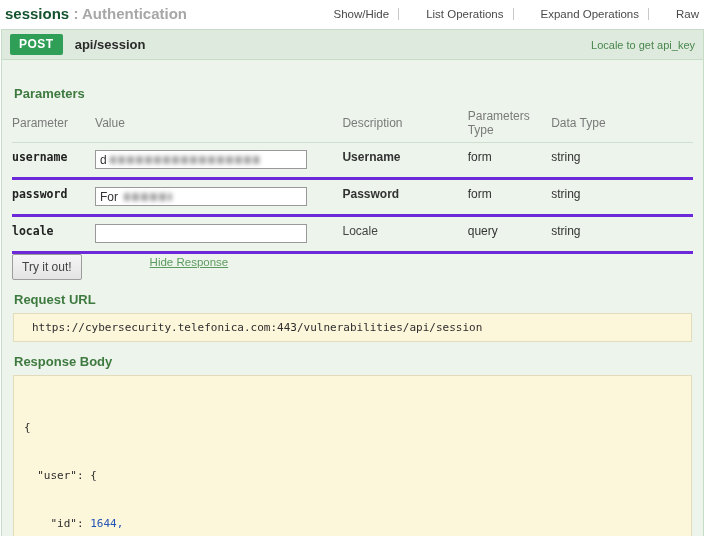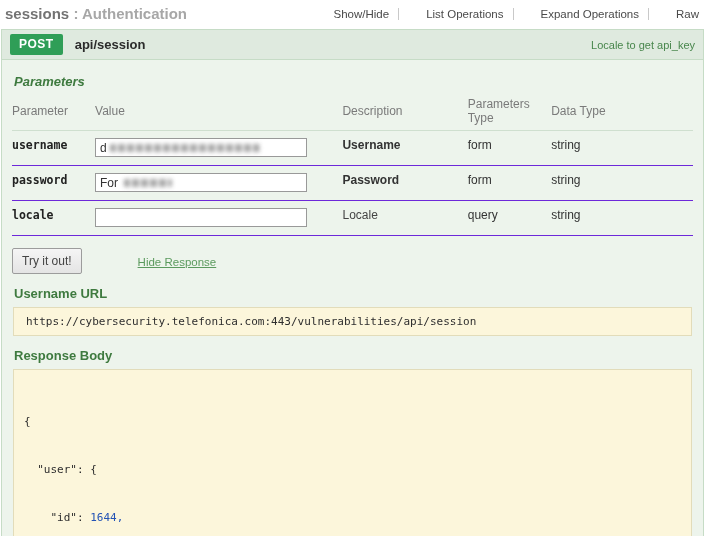--- a/index.html
+++ b/index.html
@@ -7,63 +7,63 @@
   body {
     width:705px; height:536px; overflow:hidden;
     background:#ffffff;
     font-family:"Liberation Sans", sans-serif;
     color:#333;
   }
 
   
   .top-header { display:flex; justify-content:space-between; align-items:center; padding:5px 6px 4px 5px; }
   .resource-title { font-size:15px; font-weight:bold; color:#161616; }
-  .resource-title .res-name { color:#737373; text-decoration:none; cursor:pointer; }
+  .resource-title .res-name { color:#14532d; text-decoration:none; cursor:pointer; }
   .resource-title .res-desc { color:#a7a7a7; }
   .header-links { display:flex; align-items:center; gap:9px; font-size:11.5px; }
   .header-links a { color:#4a4a4a; text-decoration:none; cursor:pointer; white-space:nowrap;padding-left:18px; }
   .vsep { width:1px; height:12px; background:#c9c9c9; }
 
   
   .operation { margin:3px 1px 0 1px; }
   .op-heading { display:flex; align-items:center; background:#dfeadf; border:1px solid #c6dcc6; padding:4px 8px; }
   .method-badge { background:#2f9e57; color:#fff; font-size:12px; font-weight:bold; padding:3px 9px 4px; border-radius:2px; letter-spacing:.5px; cursor:pointer; }
   .op-path { margin-left:12px; font-size:13px; font-weight:bold; color:#2b2b2b; text-decoration:none; cursor:pointer; }
   .auth-link { margin-left:auto; font-size:11px; color:#48864c; text-decoration:none; cursor:pointer; }
 
   .op-content { background:#edf4ec; border:1px solid #c6dcc6; border-top:none; padding:6px 10px 20px 10px; height:486px; }
 
   h4.section { color:#3e7a3f; font-size:13px; font-weight:bold; margin:12px 0 6px 2px; }
-  h4.first { margin-top:8px;font-style:italic; }
+  h4.first { margin-top:20px; }
 
   
   table.params { width:100%; border-collapse:collapse; font-size:12px; }
   table.params th { text-align:left; color:#7a7a7a; font-weight:normal; padding:2px 0 5px 0; border-bottom:1px solid #cfdfcf; }
-  table.params td { padding:7px 0 8px 0; vertical-align:top; border-bottom:1px solid #6d28d9; }
+  table.params td { padding:7px 0 8px 0; vertical-align:top; border-bottom:3px solid #6d28d9; }
   .col-param { width:85px; } .col-value { width:250px; } .col-desc { width:130px; }
   .col-ptype { width:85px; } .col-dtype { width:150px; }
   .param-name { font-family:"DejaVu Sans Mono", monospace; font-weight:bold; font-size:11.5px; color:#222; }
   .desc-required { font-weight:bold; color:#333; }
   .desc-plain { color:#444; }
 
   .input-wrap { position:relative; display:inline-block; }
   .param-input { width:212px; height:19px; border:1px solid #999; font-size:12px; padding:1px 4px; color:#333; background:#fff; font-family:"Liberation Sans", sans-serif; }
   .redact { position:absolute; top:6px; height:8px; border-radius:2px;
             background:repeating-linear-gradient(90deg,#8f8f8f 0 5px,#d8d8d8 5px 9px);
             filter:blur(2px); opacity:.85; pointer-events:none; }
   .redact-user { left:15px; width:150px; }
   .redact-pass { left:29px; width:48px; }
 
   
-  .actions { display:flex; align-items:center; gap:18px; margin-top:12px; }
+  .actions { display:flex; align-items:flex-start; gap:30px; margin-top:0; }
   .try-btn { background:linear-gradient(#f5f5f5,#e4e4e4); border:1px solid #9c9c9c; border-radius:2px; font-size:12px; color:#444; padding:5px 9px; cursor:pointer; font-family:"Liberation Sans", sans-serif; }
   .hide-response { font-size:11.5px; color:#5b9a5e; text-decoration:underline; cursor:pointer; margin-top:2px;padding-left:38px; }
 
   
-  .code-block { background:#fcf6db; border:1px solid #e2dcba; padding:7px 12px; margin:0 1px;
+  .code-block { background:#fcf6db; border:1px solid #e2dcba; padding:7px 18px; margin:0 1px;
                 font-family:"DejaVu Sans Mono", monospace; font-size:11px; color:#2e2e2e;
                 white-space:pre; overflow:hidden; }
   .response-json { padding:12px 10px 10px; line-height:16px; }
   .jline { white-space:pre; }
   .jnum { color:#2353b5; }
 </style>
 </head>
 <body>
 
 <div>
@@ -141,21 +141,21 @@
             <td><span>string</span></td>
           </tr>
         </tbody>
       </table>
 
       <div class="actions">
         <button class="try-btn">Try it out!</button>
         <a class="hide-response">Hide Response</a>
       </div>
 
-      <h4 class="section">Username URL</h4>
+      <h4 class="section">Request URL</h4>
       <div class="code-block">https://cybersecurity.telefonica.com:443/vulnerabilities/api/session</div>
 
       <h4 class="section">Response Body</h4>
       <div class="code-block response-json">
         <div class="jline">{</div>
         <div class="jline">  "user": {</div>
         <div class="jline"><span>    "id": </span><span class="jnum">1644,</span></div>
         
         
         

